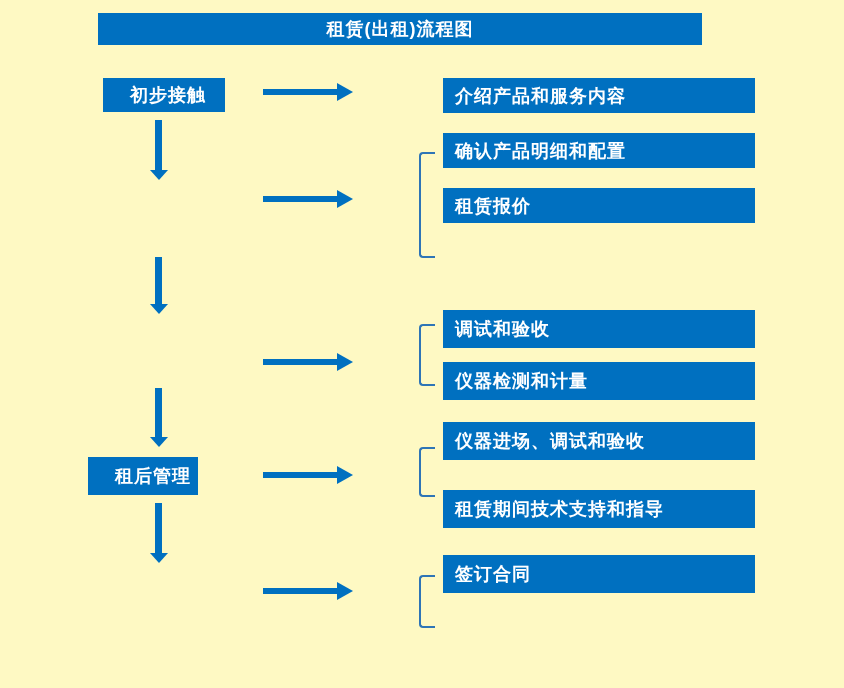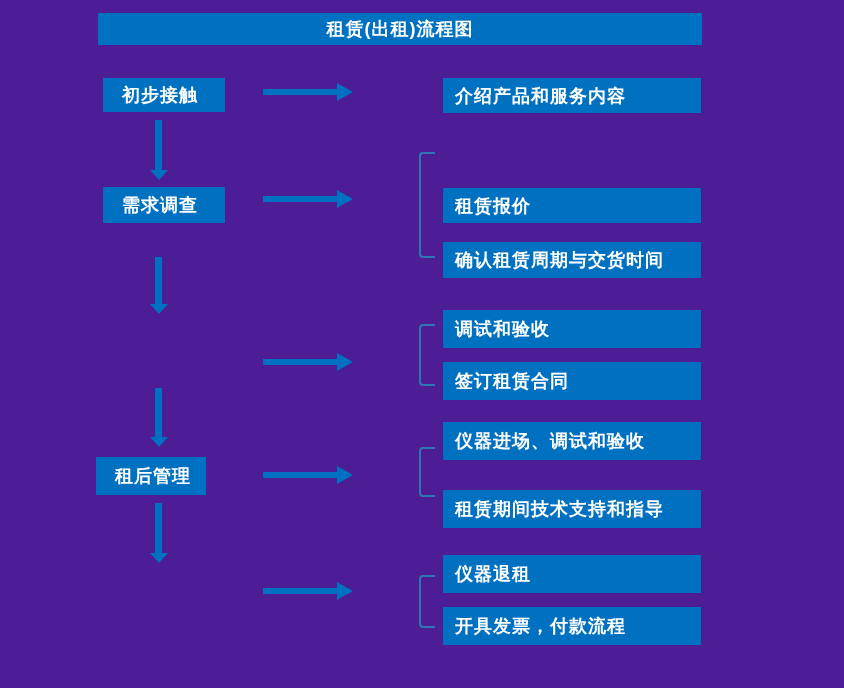--- a/index.html
+++ b/index.html
@@ -1,41 +1,41 @@
 <!DOCTYPE html>
 <html><head>
 <meta charset="utf-8">
 <style>
   html, body { margin: 0; padding: 0; background: #ffffff; }
   .canvas {
     position: relative;
     width: 844px;
     height: 688px;
-    background: #4c1d95;
+    background: #fef9c3;
     font-family: "Liberation Sans", "DejaVu Sans", sans-serif;
     overflow: hidden;
   }
   .bluebox {
     position: absolute;
     background: #0070C0;
     color: #ffffff;
     font-weight: bold;
     font-size: 18px;
     letter-spacing: 1px;
     display: flex;
     align-items: center;
     box-sizing: border-box;
   }
   .title {
     left: 98px; top: 13px; width: 604px; height: 32px;
     justify-content: center;
     font-size: 18px;
   }
-  .step  { padding-left: 19px; }
-  .detail{ left: 443px; width: 258px; padding-left: 12px; }
+  .step  { padding-left: 27px; }
+  .detail{ left: 443px; width: 312px; padding-left: 12px; }
   .h-arrow {
     position: absolute;
     left: 263px; width: 74px; height: 6px;
     background: #0070C0;
   }
   .h-arrow::after {
     content: "";
     position: absolute;
     right: -16px; top: 50%;
     transform: translateY(-50%);
@@ -70,46 +70,44 @@
   }
 </style>
 </head>
 <body>
 
 <div class="canvas">
 
   <div class="bluebox title">租赁(出租)流程图</div>
 
   <div class="bluebox step" style="left:103px;top:78px;width:122px;height:34px">初步接触</div>
-  <div class="bluebox step" style="left:103px;top:187px;width:122px;height:36px">需求调查</div>
-  <div class="bluebox step" style="left:96px;top:457px;width:110px;height:38px">租后管理</div>
+  <div class="bluebox step" style="left:88px;top:457px;width:110px;height:38px">租后管理</div>
 
   <div class="v-arrow" style="top:120px;height:50px"></div>
   <div class="v-arrow" style="top:257px;height:47px"></div>
   <div class="v-arrow" style="top:388px;height:49px"></div>
   <div class="v-arrow" style="top:503px;height:50px"></div>
 
   <div class="h-arrow" style="top:89px"></div>
   <div class="h-arrow" style="top:196px"></div>
   <div class="h-arrow" style="top:359px"></div>
   <div class="h-arrow" style="top:472px"></div>
   <div class="h-arrow" style="top:588px"></div>
 
   <div class="bracket" style="top:152px;height:106px"></div>
   <div class="bracket" style="top:324px;height:62px"></div>
   <div class="bracket" style="top:447px;height:50px"></div>
   <div class="bracket" style="top:575px;height:53px"></div>
 
   <div class="bluebox detail" style="top:78px;height:35px">介绍产品和服务内容</div>
 
+  <div class="bluebox detail" style="top:133px;height:35px">确认产品明细和配置</div>
   <div class="bluebox detail" style="top:188px;height:35px">租赁报价</div>
-  <div class="bluebox detail" style="top:242px;height:36px">确认租赁周期与交货时间</div>
 
   <div class="bluebox detail" style="top:310px;height:38px">调试和验收</div>
-  <div class="bluebox detail" style="top:362px;height:38px">签订租赁合同</div>
+  <div class="bluebox detail" style="top:362px;height:38px">仪器检测和计量</div>
 
   <div class="bluebox detail" style="top:490px;height:38px">租赁期间技术支持和指导</div>
   <div class="bluebox detail" style="top:422px;height:38px">仪器进场、调试和验收</div>
 
-  <div class="bluebox detail" style="top:555px;height:38px">仪器退租</div>
-  <div class="bluebox detail" style="top:607px;height:38px">开具发票，付款流程</div>
+  <div class="bluebox detail" style="top:555px;height:38px">签订合同</div>
 
 </div>
 
 </body></html>

